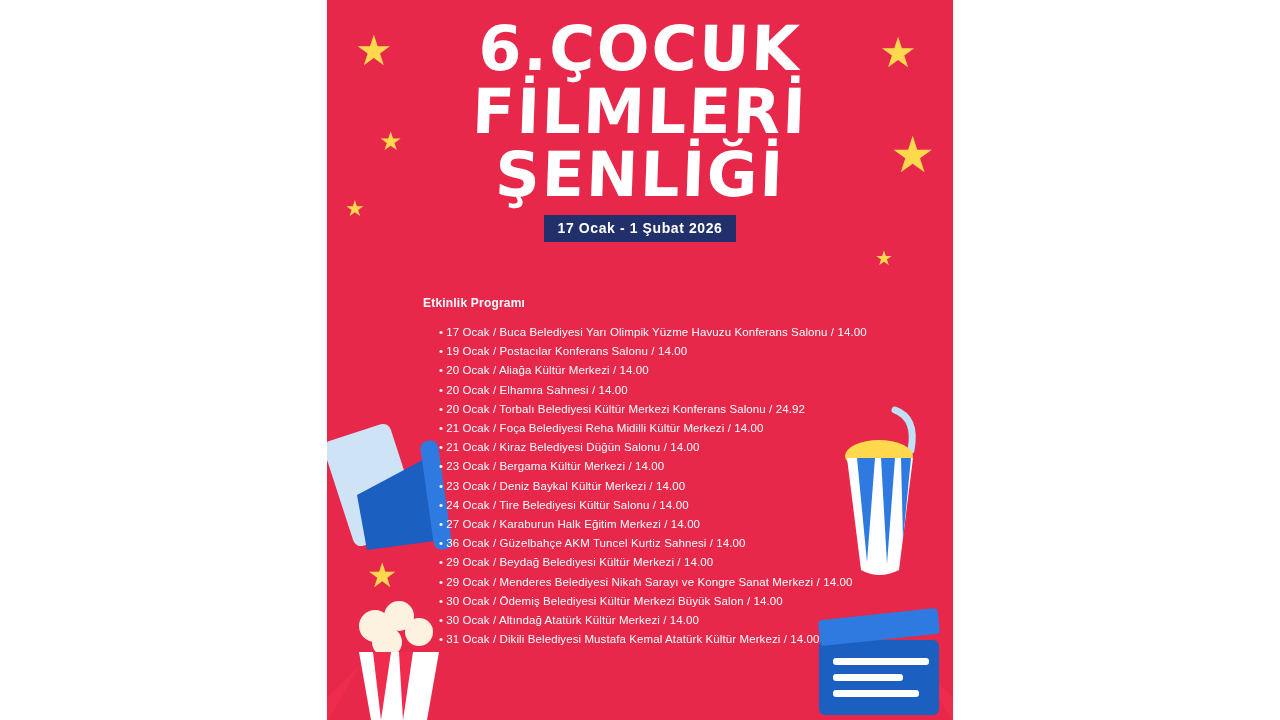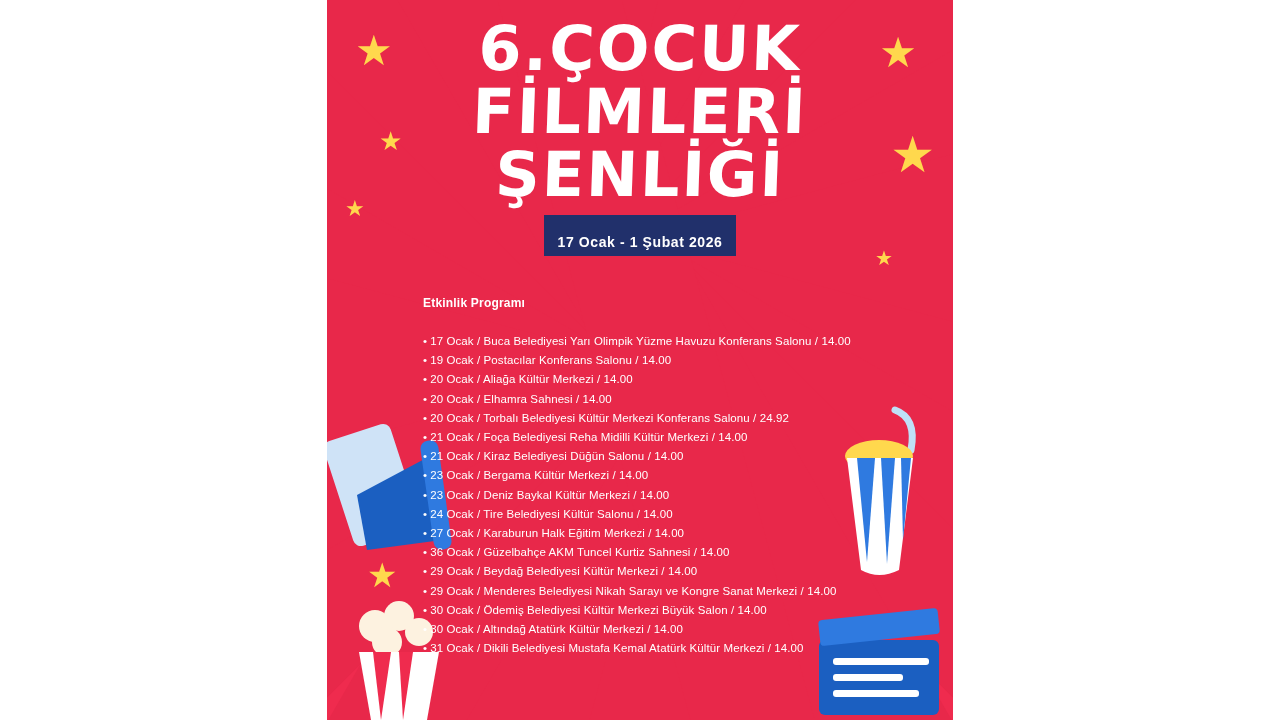--- a/index.html
+++ b/index.html
@@ -75,43 +75,44 @@
   #t3 { font-size: 62px; margin-top: 6px; }
 
   #date-ribbon {
     display: inline-block;
     margin-top: 12px;
     background: #21306b;
     color: #ffffff;
     font-size: 14px;
     font-weight: bold;
     letter-spacing: 0.6px;
-    padding: 19px 14px 6px 14px;
+    padding: 5px 14px 6px 14px;
     text-align: center;
   }
 
   
   #program {
     position: absolute;
     left: 96px;
     top: 296px;
     width: 500px;
     color: #ffffff;
   }
   #program-heading {
     font-size: 12px;
     font-weight: bold;
-    margin-bottom: 22px;
+    margin-bottom: 13px;
     letter-spacing: 0.2px;
   }
   .program-item {
     font-size: 11.5px;
     line-height: 19.2px;
     white-space: nowrap;
     letter-spacing: 0.1px;
+    margin-left: 16px;
   }
   .bullet { margin-right: 3px; }
 
   
   #megaphone {
     position: absolute;
     left: 0px;
     top: 400px;
     width: 150px;
     height: 200px;

